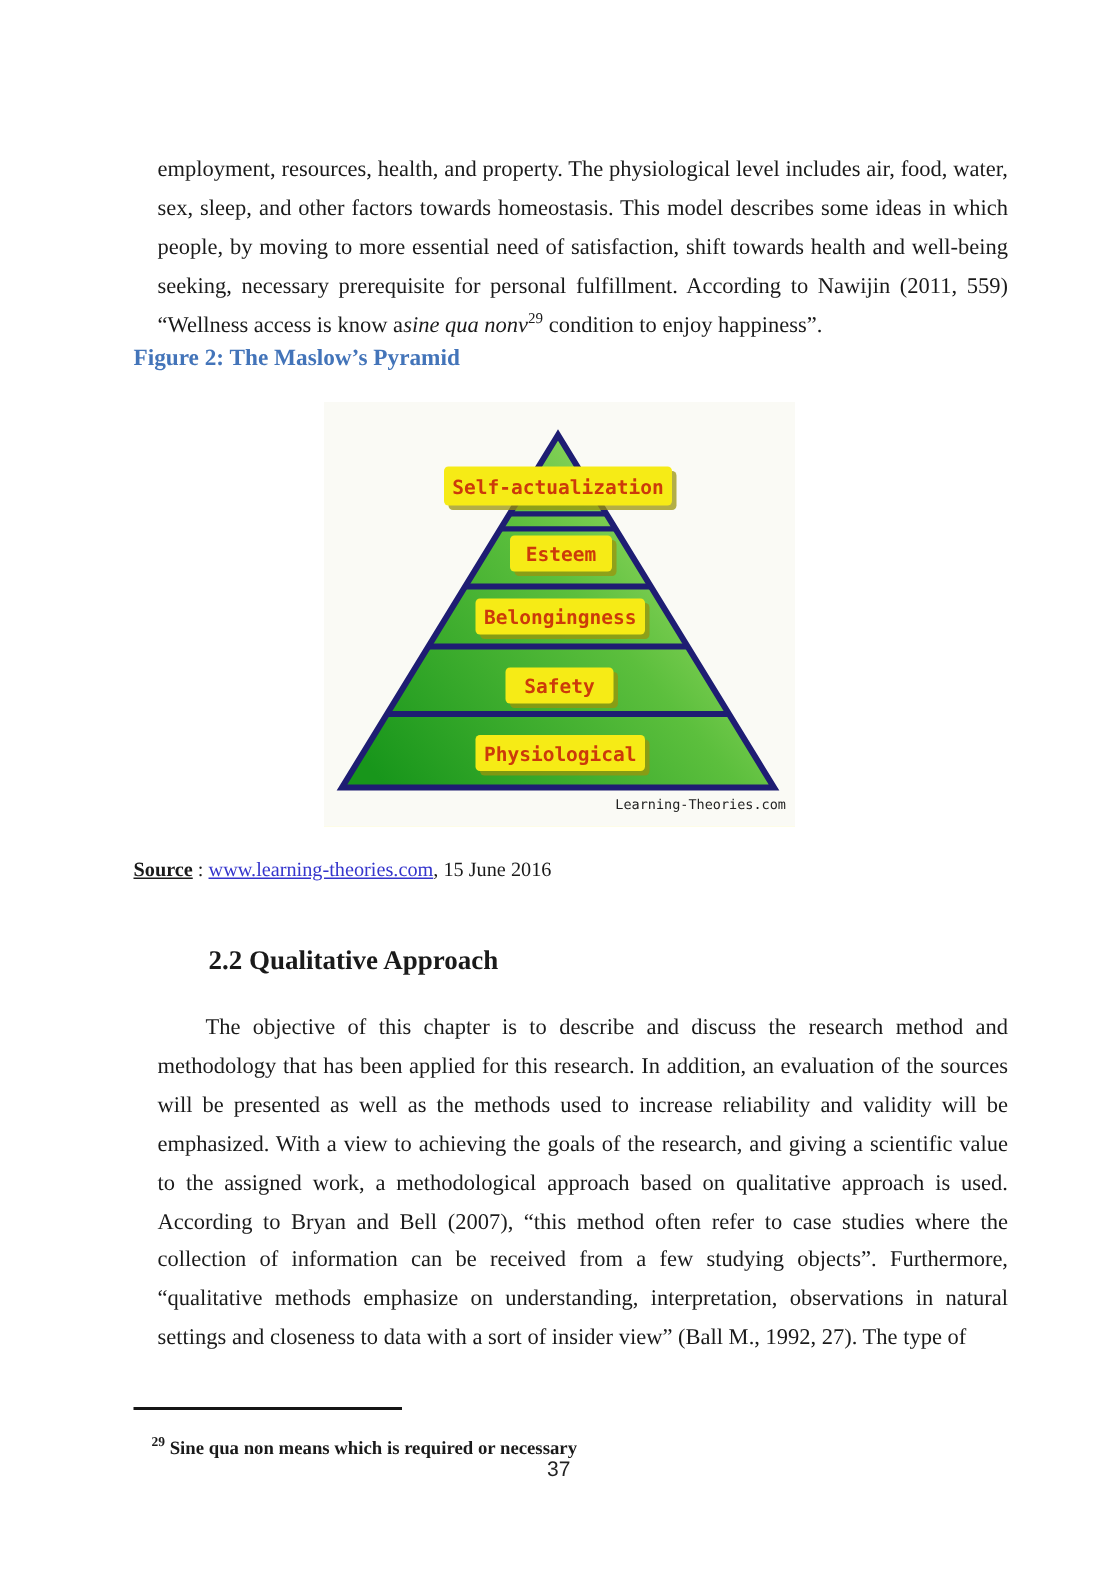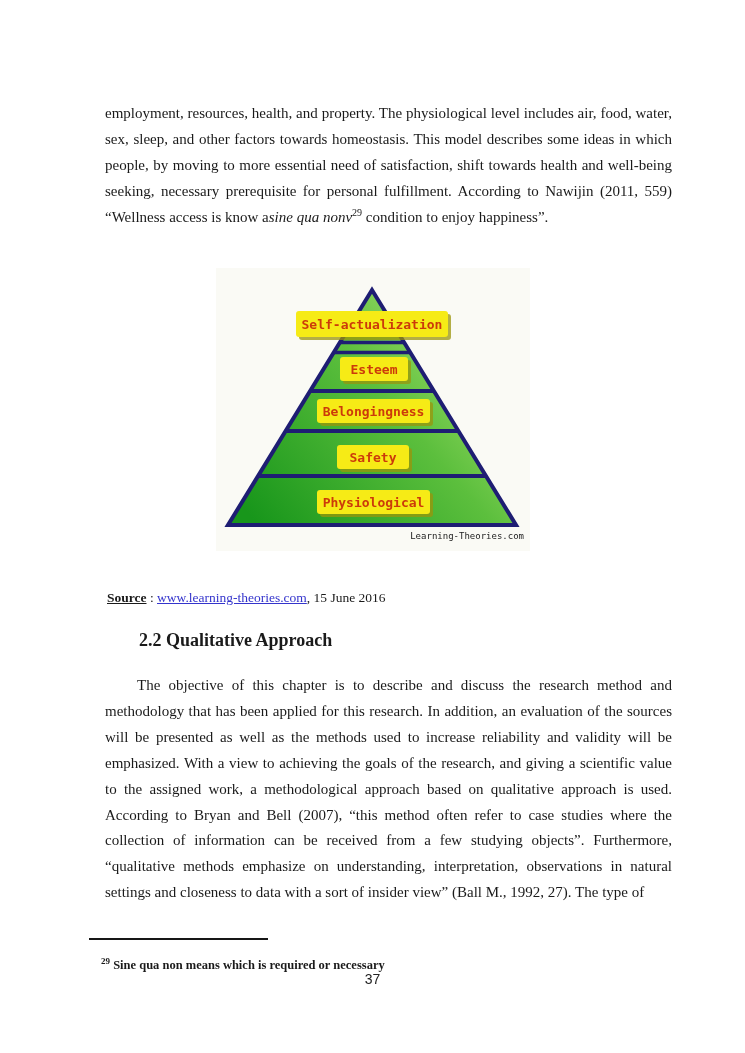--- a/index.html
+++ b/index.html
@@ -30,21 +30,21 @@
   .lbl-box{fill:#f6eb16;}
   .lbl-text{
     font-family:"DejaVu Sans Mono", monospace;
     font-size:13px;font-weight:bold;fill:#cc3a0a;
   }
   .watermark-text{
     font-family:"DejaVu Sans Mono", monospace;
     font-size:9px;fill:#222222;
   }
   .source-line{
-    position:absolute;left:89px;top:572px;margin:18px;
+    position:absolute;left:89px;top:572px;margin:0;
     font-size:13.5px;
   }
   .src-label{font-weight:bold;text-decoration:underline;}
   .src-link{color:#3434cc;text-decoration:underline;cursor:pointer;}
   .section-heading{
     position:absolute;left:127px;top:618px;margin:12px;
     font-size:18px;font-weight:bold;
   }
   #para2{top:657px;text-indent:32px;line-height:25.9px;}
   .footnote-rule{
@@ -64,20 +64,21 @@
     font-size:14px;color:#222;
   }
 </style>
 </head>
 <body>
 
 <div class="page">
 
   <p class="body-text" id="para1"><span>employment, resources, health, and property. The physiological level includes air, food, water, sex, sleep, and other factors towards homeostasis. This model describes some ideas in which people, by moving to more essential need of satisfaction, shift towards health and well-being seeking, necessary prerequisite for personal fulfillment. According to Nawijin (2011, 559) “Wellness access is know a</span><i>sine qua nonv</i><sup>29</sup><span> condition to enjoy happiness”.</span></p>
 
+  <h3 class="fig-caption">Figure 2: The Maslow’s Pyramid</h3>
 
   <div class="figure-box">
     <svg width="314" height="283" viewBox="0 0 314 283">
       <defs>
         <linearGradient id="pyrGrad" x1="0" y1="0.85" x2="1" y2="0.15">
           <stop offset="0" stop-color="#18961b"></stop>
           <stop offset="0.55" stop-color="#5cbf3d"></stop>
           <stop offset="1" stop-color="#b6e878"></stop>
         </linearGradient>
         <clipPath id="pyrClip">

